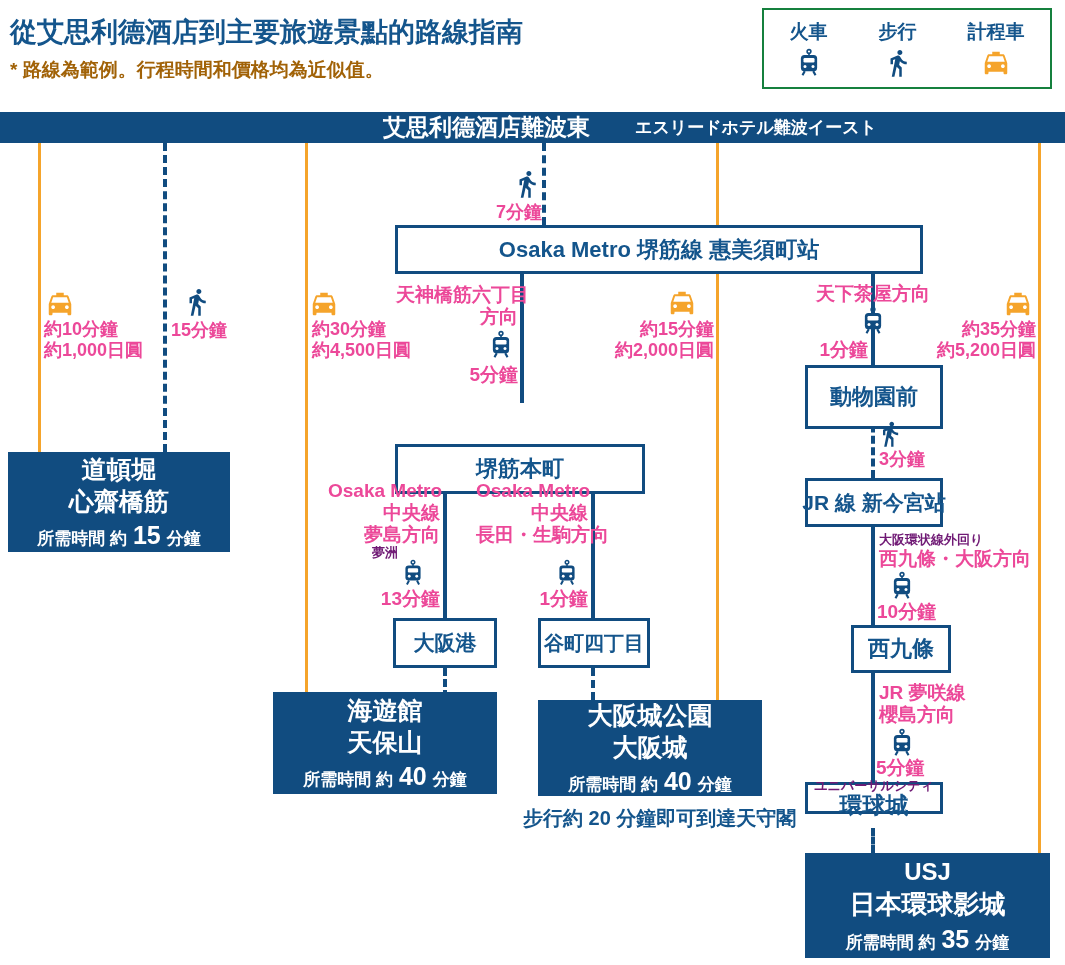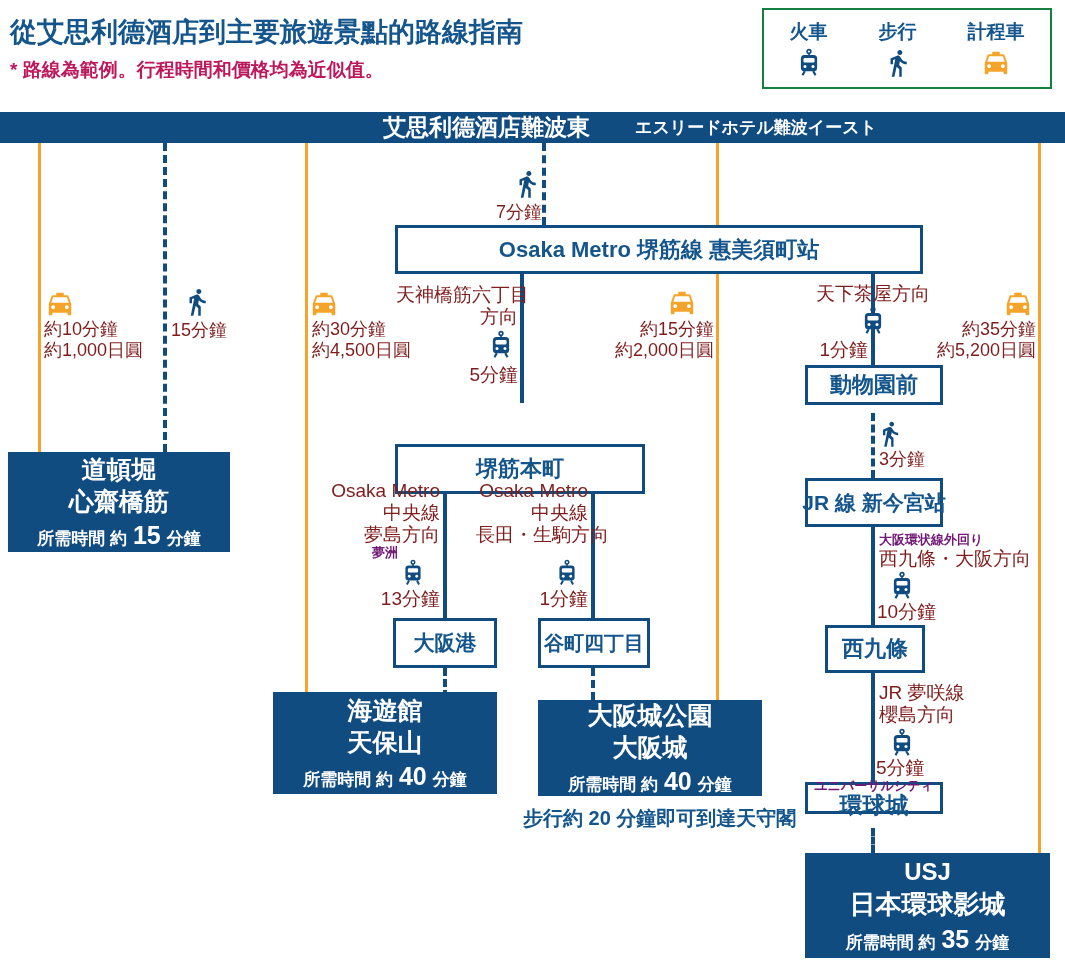--- a/index.html
+++ b/index.html
@@ -1,19 +1,19 @@
 <!DOCTYPE html>
 <html><head>
 <meta charset="utf-8">
 <style>
   html,body{margin:0;padding:0;background:#fff;}
   .stage{position:relative;width:1065px;height:965px;background:#fff;overflow:hidden;
          font-family:"Liberation Sans","DejaVu Sans",sans-serif;}
   .title{position:absolute;left:10px;top:14px;font-size:27px;font-weight:700;color:#14558C;z-index:3;}
-  .subtitle{position:absolute;left:10px;top:57px;font-size:19px;font-weight:700;color:#be185d;z-index:3;}
+  .subtitle{position:absolute;left:10px;top:57px;font-size:19px;font-weight:700;color:#a16207;z-index:3;}
   .legend{position:absolute;left:762px;top:8px;width:290px;height:81px;border:2px solid #15803d;
           box-sizing:border-box;display:flex;align-items:center;justify-content:space-around;z-index:3;background:#fff;}
   .legend .item{display:flex;flex-direction:column;align-items:center;gap:3px;}
   .legend .lab{font-size:19px;font-weight:700;color:#14558C;}
   .bar{position:absolute;left:0;top:112px;width:1065px;height:31px;background:#114C80;color:#fff;
        display:flex;align-items:center;gap:45px;padding-left:383px;box-sizing:border-box;z-index:2;}
   .bar .zh{font-size:23px;font-weight:700;white-space:nowrap;}
   .bar .ja{font-size:17px;font-weight:700;white-space:nowrap;}
   .line{position:absolute;width:0;z-index:1;}
   .line.blue{border-left:4px solid #114C80;}
@@ -23,21 +23,21 @@
         color:#14558C;display:flex;align-items:center;justify-content:center;
         font-weight:700;font-size:22px;white-space:nowrap;}
   .sbox.col{flex-direction:column;gap:0;line-height:1.05;}
   .dbox{position:absolute;z-index:2;background:#114C80;color:#fff;display:flex;flex-direction:column;
         align-items:center;justify-content:center;font-weight:700;gap:2px;}
   .dl{font-size:25px;line-height:30px;}
   .dl-usj1{font-size:24px;line-height:28px;}
   .dl-usj2{font-size:26px;line-height:32px;}
   .dtime{display:flex;align-items:baseline;gap:6px;font-size:17px;margin-top:3px;}
   .dtime .big{font-size:25px;}
-  .lbl{position:absolute;z-index:3;color:#7f1d1d;font-weight:400;font-size:18px;line-height:21px;white-space:nowrap;}
+  .lbl{position:absolute;z-index:3;color:#ec4899;font-weight:700;font-size:18px;line-height:21px;white-space:nowrap;}
   .lbl.f19{font-size:19px;line-height:22px;}
   .lbl.r{text-align:right;}
   .lbl.c{text-align:center;}
   .small-blue{color:#701a75;font-size:13px;line-height:14px;font-weight:700;}
   .ic{position:absolute;z-index:3;}
   .navy-ic{color:#114C80;}
   .orange-ic{color:#F5A42B;}
   .castle-note{position:absolute;left:523px;top:805px;font-size:20px;font-weight:700;color:#14558C;z-index:3;white-space:nowrap;}
 </style>
 </head>
@@ -188,37 +188,37 @@
 
   <div class="sbox" style="left:393px;top:618px;width:104px;height:50px;font-size:21px;">大阪港</div>
   <div class="sbox" style="left:538px;top:618px;width:112px;height:50px;font-size:20px;">谷町四丁目</div>
 
   <div class="lbl f19 c" style="left:813px;top:283px;width:120px;">天下茶屋方向</div>
   <svg class="ic navy-ic" style="left:858px;top:305px;" width="30" height="32">
       <use href="#i-train"></use>
     </svg>
   <div class="lbl f19 r" style="left:790px;top:339px;width:78px;">1分鐘</div>
 
-  <div class="sbox" style="left:805px;top:365px;width:138px;height:40px;">動物園前</div>
+  <div class="sbox" style="left:805px;top:365px;width:138px;height:64px;">動物園前</div>
 
   <svg class="ic navy-ic" style="left:876px;top:420px;" width="28" height="28">
       <use href="#i-walk"></use>
     </svg>
   <div class="lbl" style="left:879px;top:449px;">3分鐘</div>
 
   <div class="sbox" style="left:805px;top:478px;width:138px;height:49px;font-size:21px;">JR 線 新今宮站</div>
 
   <div class="lbl small-blue" style="left:879px;top:533px;">大阪環状線外回り</div>
   <div class="lbl f19" style="left:879px;top:548px;">西九條・大阪方向</div>
   <svg class="ic navy-ic" style="left:887px;top:570px;" width="30" height="32">
       <use href="#i-train"></use>
     </svg>
   <div class="lbl f19" style="left:877px;top:601px;">10分鐘</div>
 
-  <div class="sbox" style="left:825px;top:625px;width:100px;height:48px;">西九條</div>
+  <div class="sbox" style="left:851px;top:625px;width:100px;height:48px;">西九條</div>
 
   <div class="lbl f19" style="left:879px;top:682px;">JR 夢咲線</div>
   <div class="lbl f19" style="left:879px;top:704px;">櫻島方向</div>
   <svg class="ic navy-ic" style="left:887px;top:727px;" width="30" height="32">
       <use href="#i-train"></use>
     </svg>
   <div class="lbl f19" style="left:876px;top:757px;">5分鐘</div>
 
   <div class="sbox col" style="left:805px;top:782px;width:138px;height:32px;">
     <span class="small-blue">ユニバーサルシティ</span>

